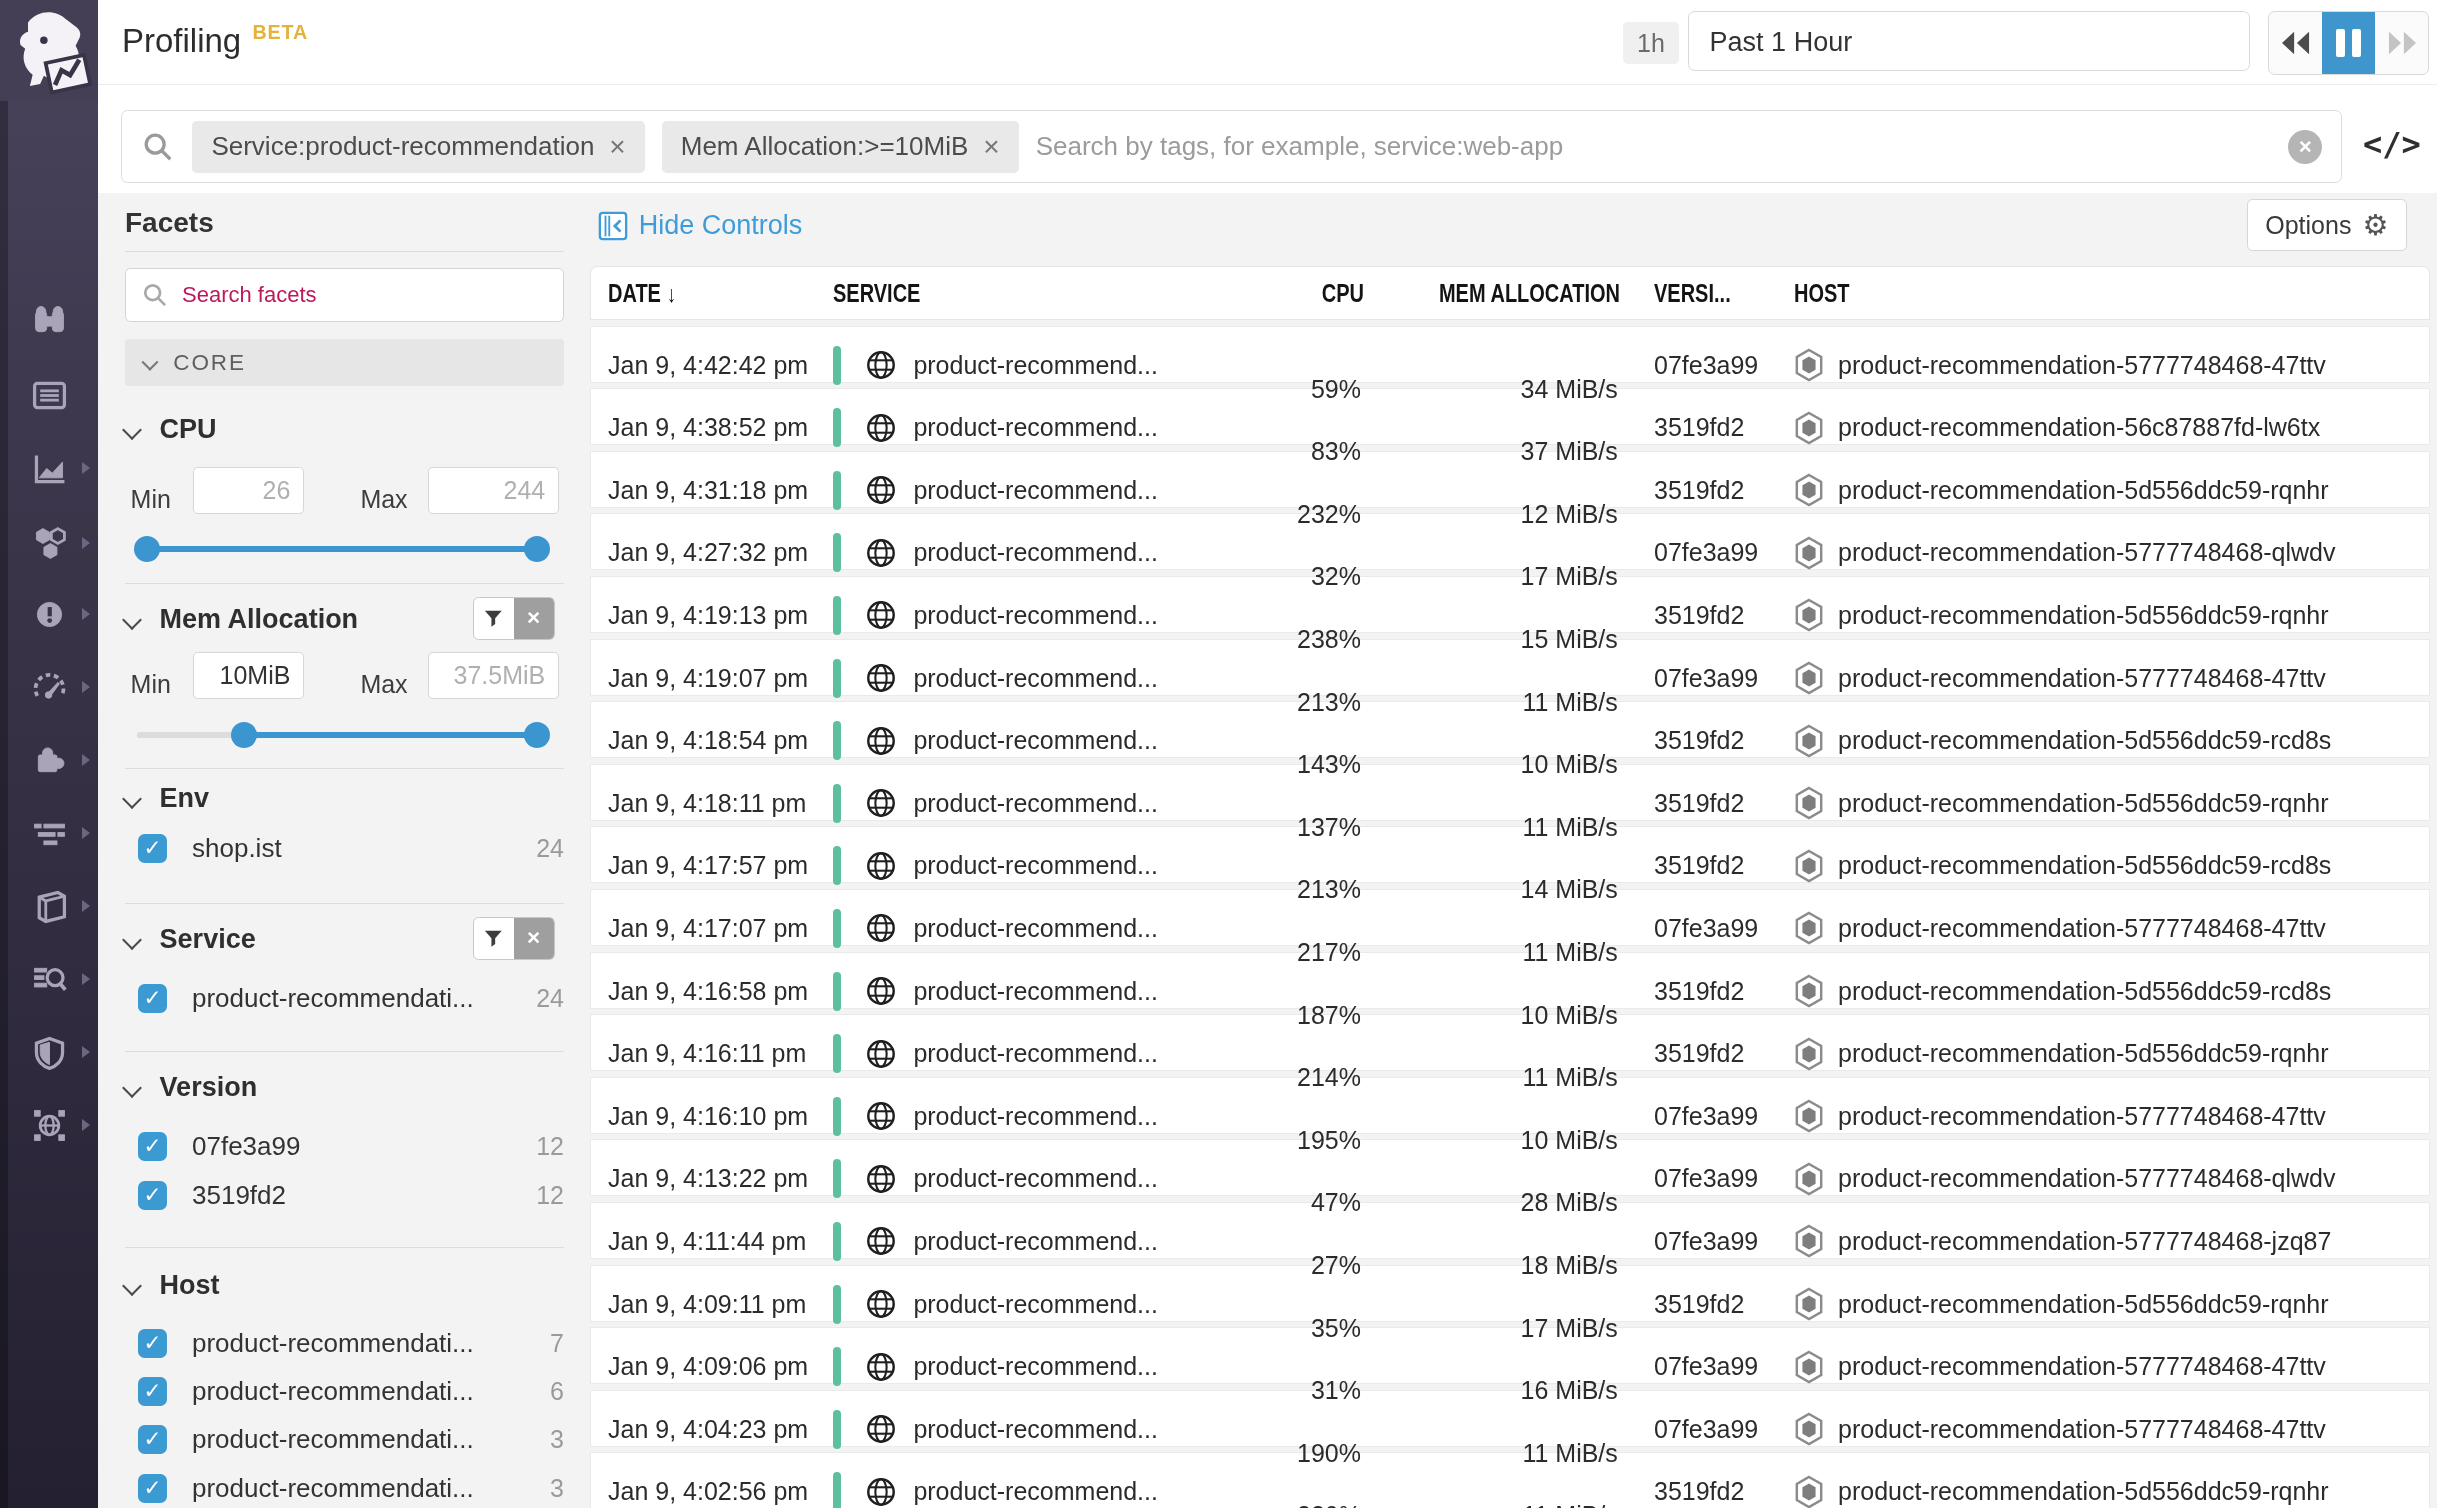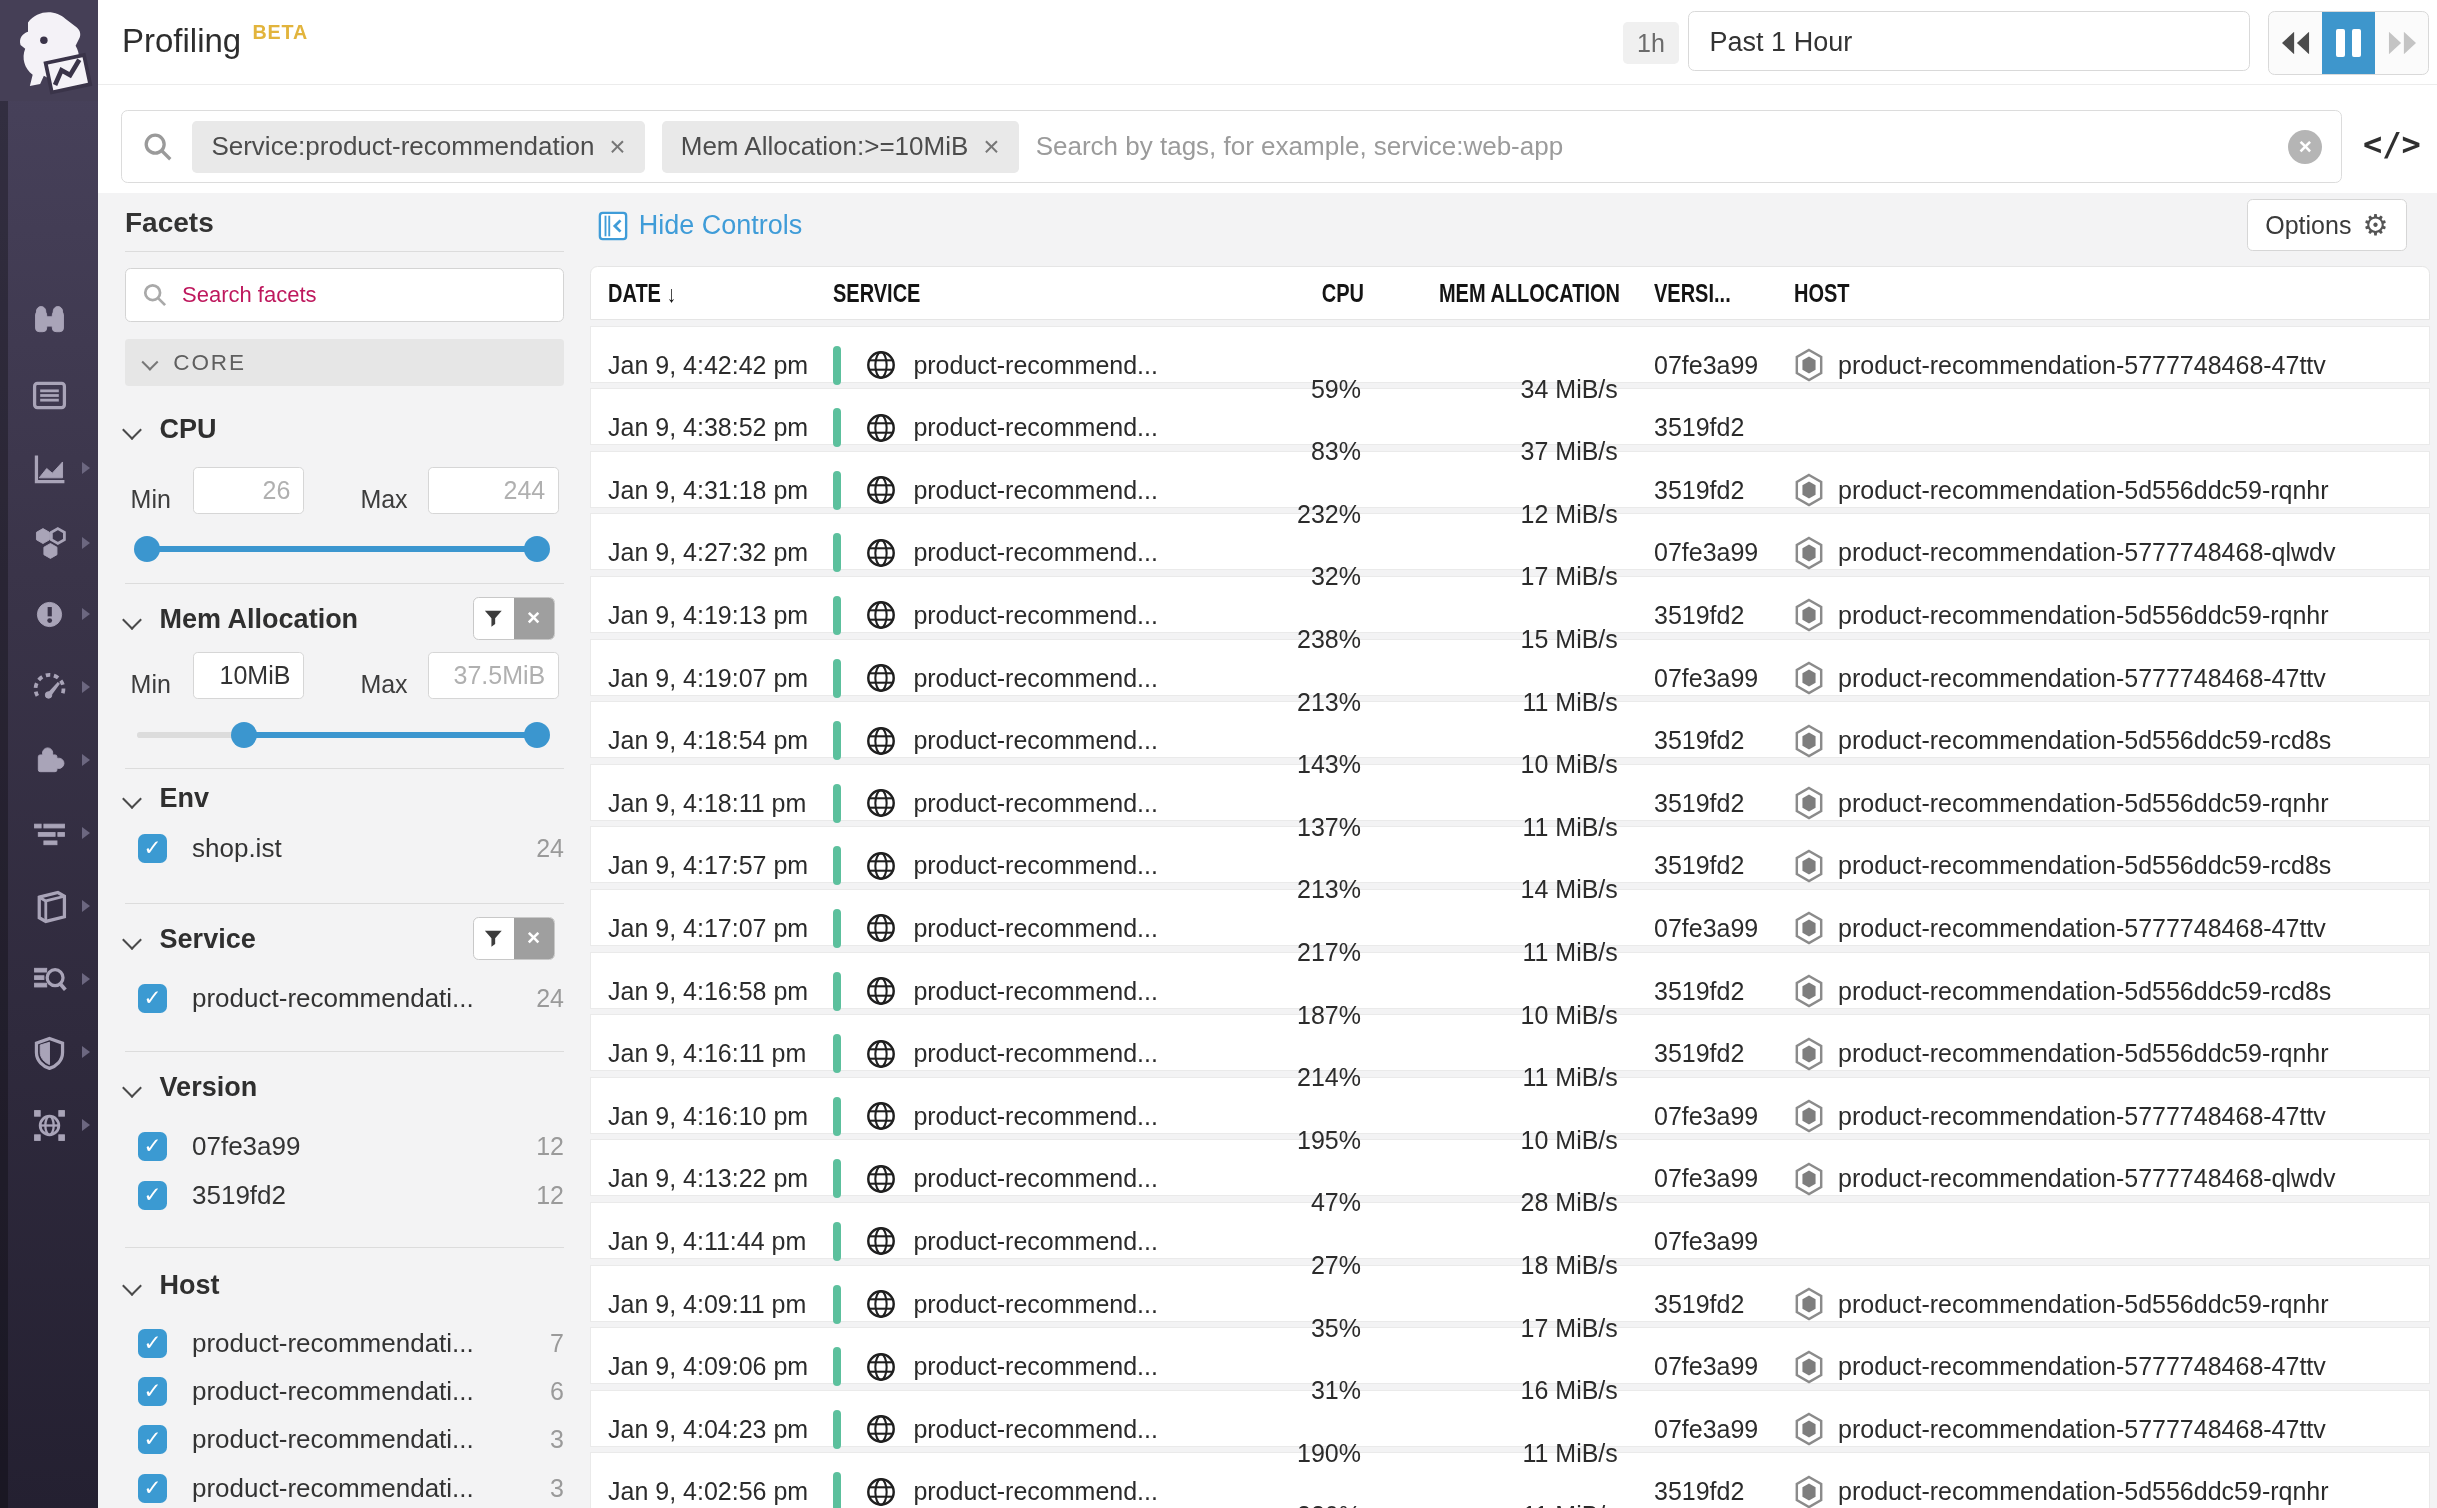--- a/index.html
+++ b/index.html
@@ -484,20 +484,27 @@
                 <line x1="4" y1="12" x2="30" y2="12" stroke="#1f1f1f" stroke-width="2.2"></line>
                 <line x1="4" y1="22" x2="30" y2="22" stroke="#1f1f1f" stroke-width="2.2"></line>
               </svg>
             </span>
             <span>product-recommend...</span>
           </div>
           <div class="td r cpu">83%</div>
           <div class="td r mem">37 MiB/s</div>
           <div></div>
           <div class="td">3519fd2</div>
+          <div class="td hostc">
+            <svg width="30" height="34" viewBox="0 0 32 36">
+              <polygon points="16,2 29,9.5 29,26.5 16,34 3,26.5 3,9.5" fill="none" stroke="#8b8b8b" stroke-width="2.6"></polygon>
+              <polygon points="16,9 23,13 23,23 16,27 9,23 9,13" fill="#7e7e7e"></polygon>
+            </svg>
+            <span>product-recommendation-56c87887fd-lw6tx</span>
+          </div>
         </div>
 
         <div class="trow tgrid">
           <div class="td">Jan 9, 4:31:18 pm</div>
           <div class="td svc">
             <span class="bar"></span>
             <span class="gl">
               <svg width="32" height="32" viewBox="0 0 34 34">
                 <circle cx="17" cy="17" r="13.5" fill="none" stroke="#1f1f1f" stroke-width="2.6"></circle>
                 <ellipse cx="17" cy="17" rx="6" ry="13.5" fill="none" stroke="#1f1f1f" stroke-width="2.2"></ellipse>
@@ -828,20 +835,27 @@
                 <line x1="4" y1="12" x2="30" y2="12" stroke="#1f1f1f" stroke-width="2.2"></line>
                 <line x1="4" y1="22" x2="30" y2="22" stroke="#1f1f1f" stroke-width="2.2"></line>
               </svg>
             </span>
             <span>product-recommend...</span>
           </div>
           <div class="td r cpu">27%</div>
           <div class="td r mem">18 MiB/s</div>
           <div></div>
           <div class="td">07fe3a99</div>
+          <div class="td hostc">
+            <svg width="30" height="34" viewBox="0 0 32 36">
+              <polygon points="16,2 29,9.5 29,26.5 16,34 3,26.5 3,9.5" fill="none" stroke="#8b8b8b" stroke-width="2.6"></polygon>
+              <polygon points="16,9 23,13 23,23 16,27 9,23 9,13" fill="#7e7e7e"></polygon>
+            </svg>
+            <span>product-recommendation-5777748468-jzq87</span>
+          </div>
         </div>
 
         <div class="trow tgrid">
           <div class="td">Jan 9, 4:09:11 pm</div>
           <div class="td svc">
             <span class="bar"></span>
             <span class="gl">
               <svg width="32" height="32" viewBox="0 0 34 34">
                 <circle cx="17" cy="17" r="13.5" fill="none" stroke="#1f1f1f" stroke-width="2.6"></circle>
                 <ellipse cx="17" cy="17" rx="6" ry="13.5" fill="none" stroke="#1f1f1f" stroke-width="2.2"></ellipse>

